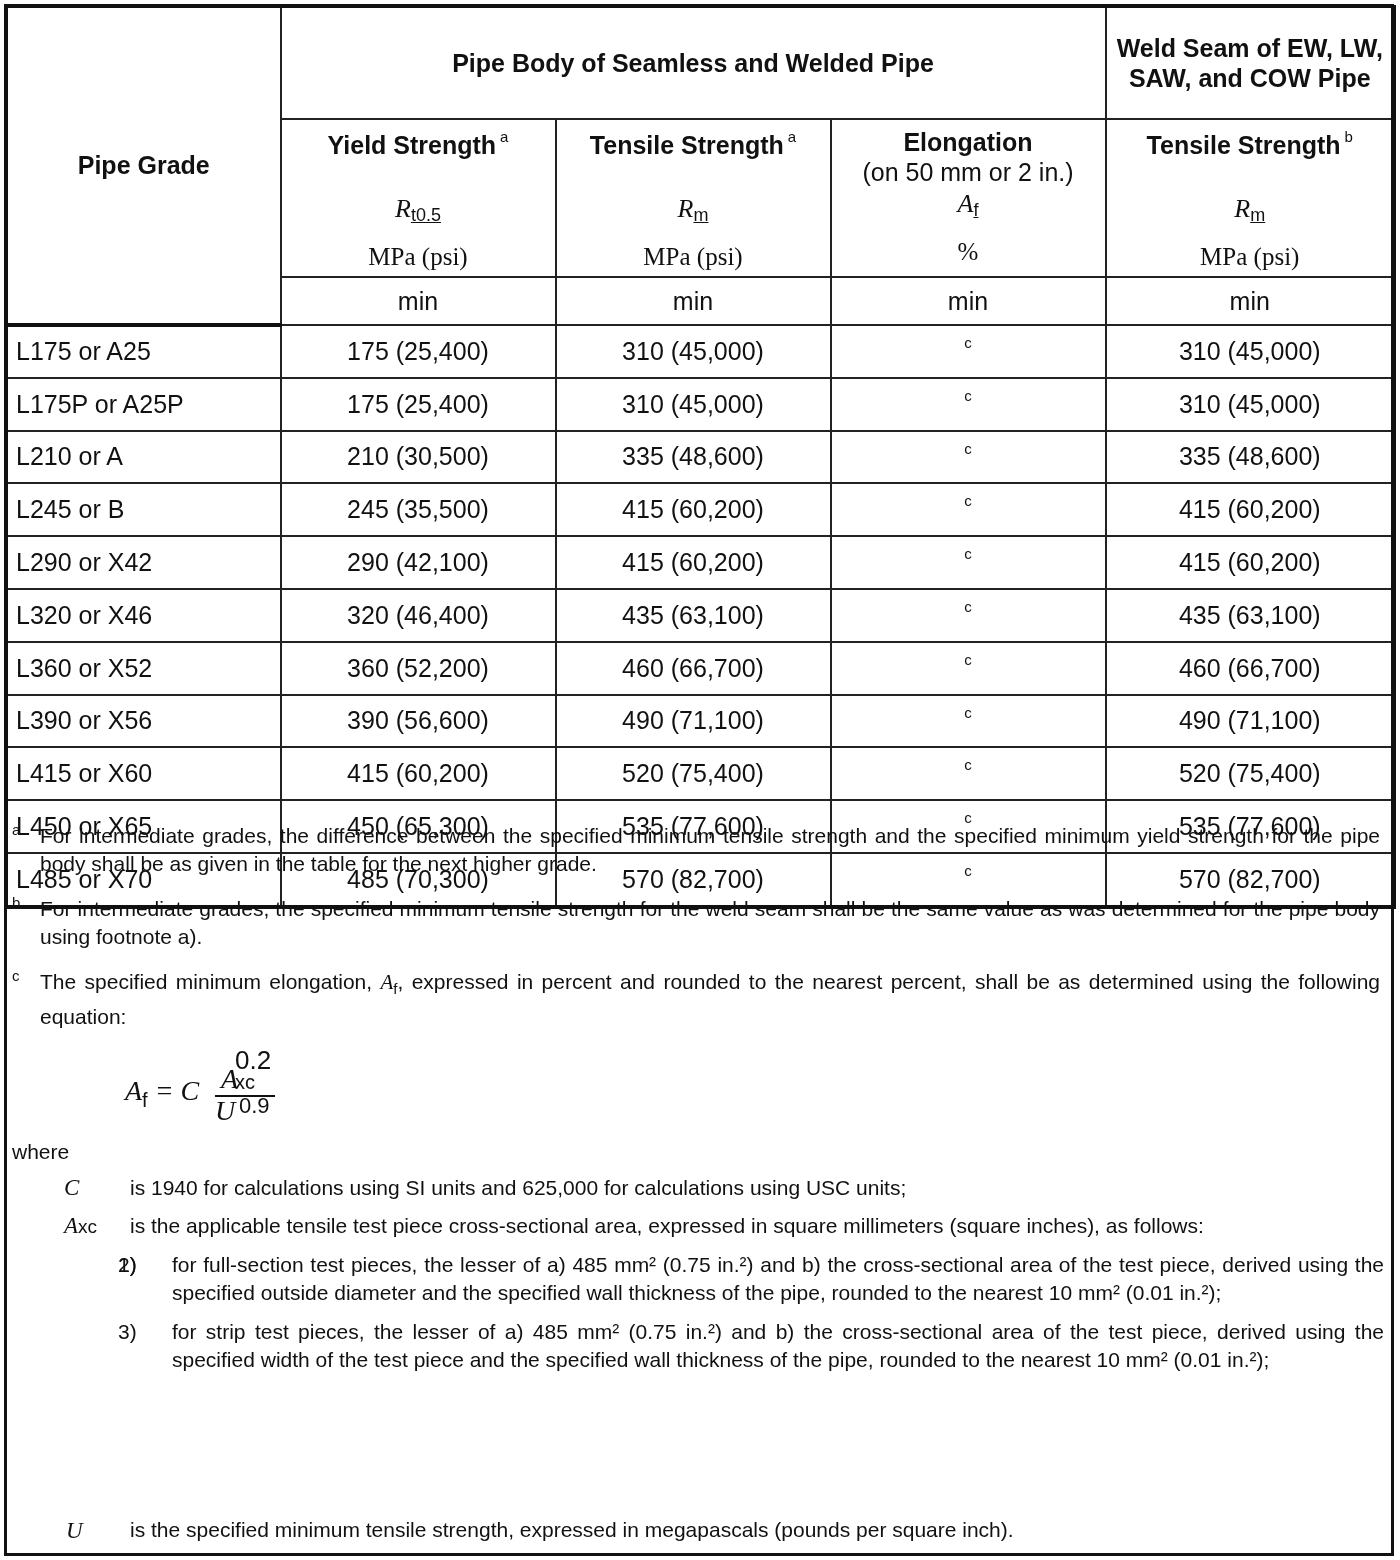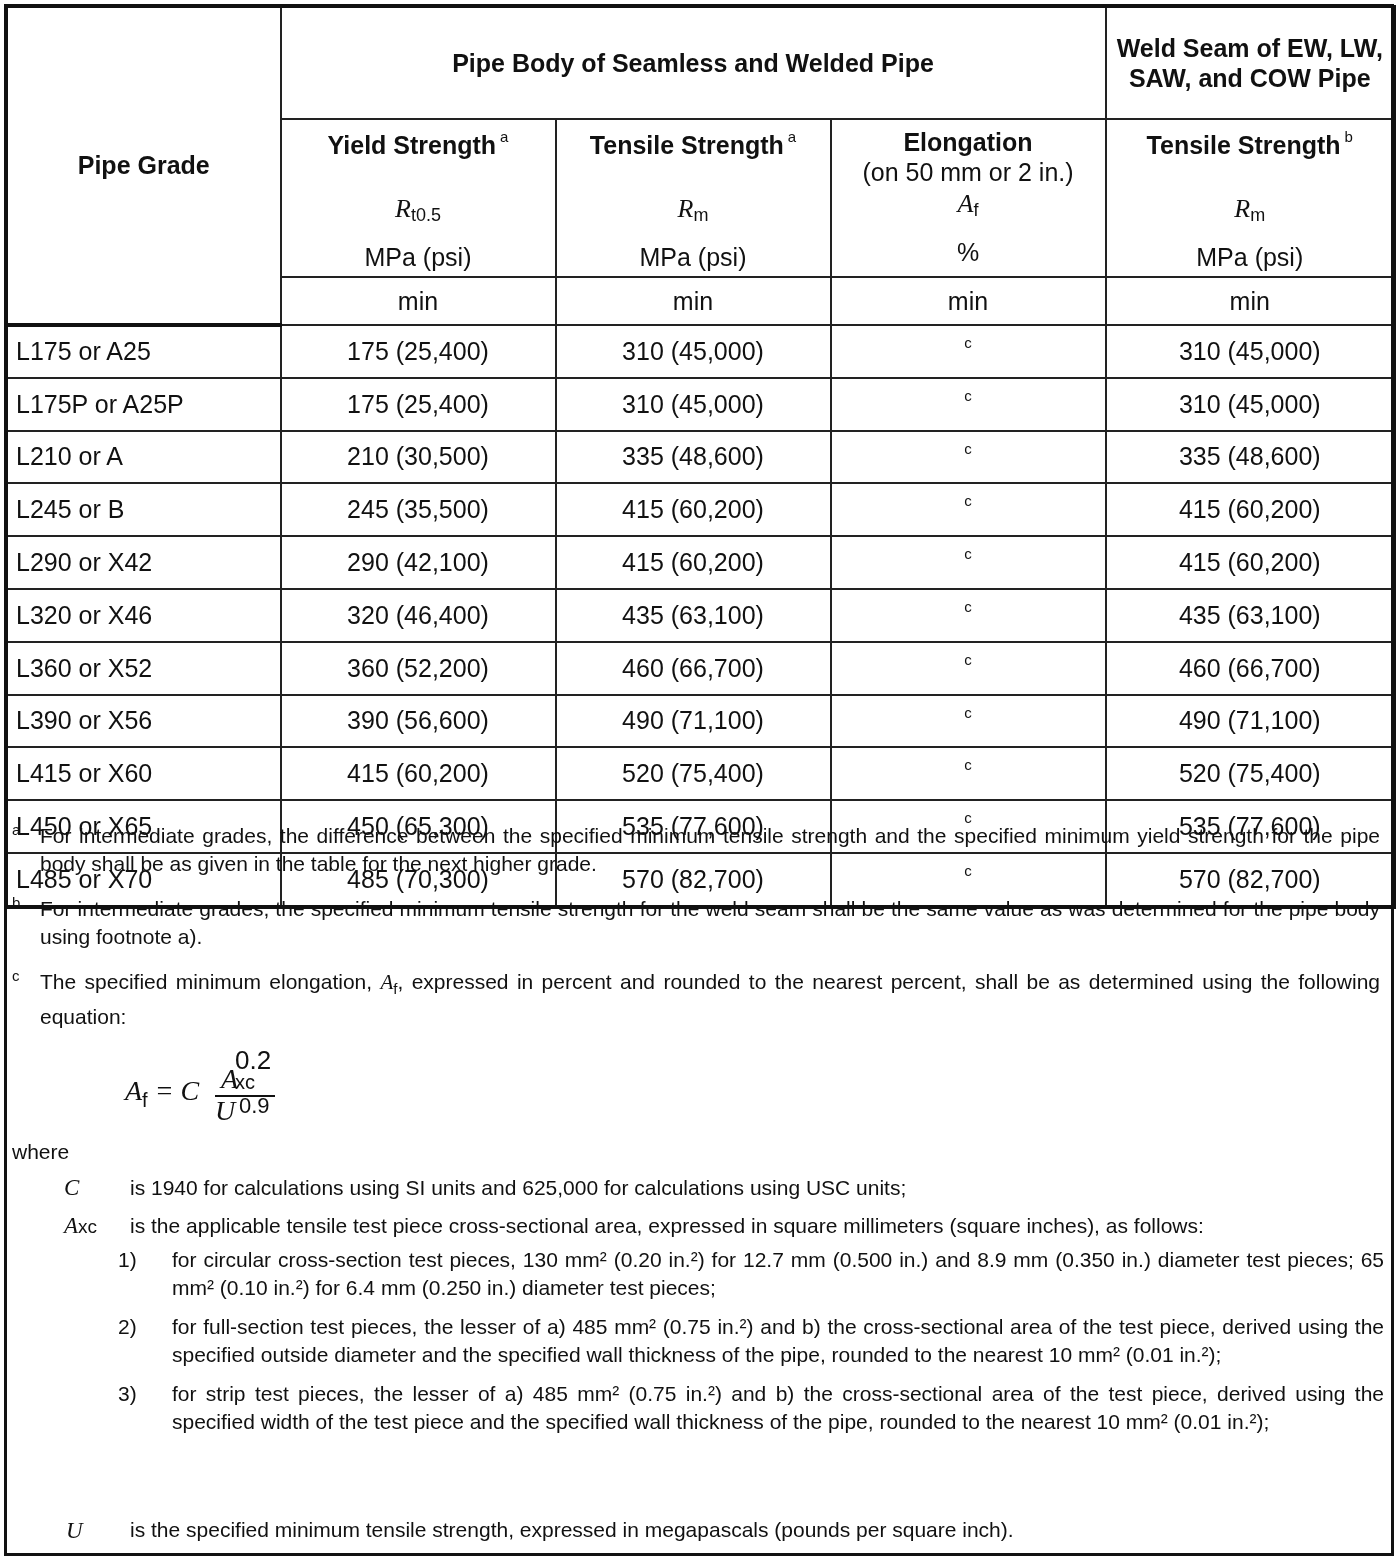--- a/index.html
+++ b/index.html
@@ -6,22 +6,22 @@
   body { width:1400px; height:1560px; position:relative; font-family:"Liberation Sans", sans-serif; color:#111; overflow:hidden; }
   table.spec { position:absolute; left:5px; top:5px; width:1388px; border-collapse:collapse; table-layout:fixed; }
   table.spec td, table.spec th { border:2px solid #222; padding:0; text-align:center; vertical-align:middle; font-size:25px; }
   table.spec th { font-weight:bold; }
   .hdr1 th { height:110px; }
   .hdr2 td { height:156px; vertical-align:top; padding-top:10px;margin-top:36px; }
   .hdr3 td { height:46px;border-radius:9px; }
   .hdr3 td { border-bottom:4px solid #111; }
   .sub-title { font-weight:bold; display:block; line-height:30px; }
   .sub-sym { display:block; font-family:"Liberation Serif", serif; font-style:italic; font-size:26px; line-height:34px; margin-top:2px; }
-  .sub-sym sub { font-style:normal; font-family:"Liberation Sans", sans-serif; font-size:18px; vertical-align:-4px; }
-  .sub-unit { display:block; line-height:34px; margin-top:8px; }
+  .sub-sym sub { font-style:normal; font-family:"Liberation Sans", sans-serif; font-size:18px; vertical-align:-4px;text-decoration:underline; }
+  .sub-unit { display:block; line-height:34px; margin-top:8px;font-family:Liberation Serif, serif; }
   .sub-paren { display:block; line-height:30px; }
   .sup { font-size:15px; vertical-align:12px; font-weight:normal; margin-left:4px; }
   tr.data td { height:42.8px; font-size:25px; }
   tr.data td.grade { text-align:left; padding-left:8px; }
   tr.data td.elong { vertical-align:top; font-size:15px; padding-top:8px; }
   .first-col { border-left:3px solid #111 !important; }
   .last-col { border-right:3px solid #111 !important; }
   .top-row th { border-top:3px solid #111 !important; }
   tr.last-data td { border-bottom:4px solid #111 !important; }
 
@@ -207,21 +207,21 @@
 
 <div class="defs">
   <div class="def">
     <span class="sym">C</span>
     <span>is 1940 for calculations using SI units and 625,000 for calculations using USC units;</span>
   </div>
   <div class="def">
     <span class="sym"><span>A</span><span class="n">xc</span></span>
     <span>is the applicable tensile test piece cross-sectional area, expressed in square millimeters (square inches), as follows:</span>
     <div class="items" id="axc-items">
-        <div class="item"><span class="num">1)</span><span>for circular cross-section test pieces, 130 mm² (0.20 in.²) for 12.7 mm (0.500 in.) and 8.9 mm (0.350 in.) diameter test pieces; 65 mm² (0.10 in.²) for 6.4 mm (0.250 in.) diameter test pieces;</span></div>
+        <div class="item"><span class="num">1)</span></div>
         <div class="item"><span class="num">2)</span><span>for full-section test pieces, the lesser of a) 485 mm² (0.75 in.²) and b) the cross-sectional area of the test piece, derived using the specified outside diameter and the specified wall thickness of the pipe, rounded to the nearest 10 mm² (0.01 in.²);</span></div>
         <div class="item"><span class="num">3)</span><span>for strip test pieces, the lesser of a) 485 mm² (0.75 in.²) and b) the cross-sectional area of the test piece, derived using the specified width of the test piece and the specified wall thickness of the pipe, rounded to the nearest 10 mm² (0.01 in.²);</span></div>
       </div>
   </div>
 </div>
 
 <div class="def-u">
   <span class="sym">U</span>
   <span class="txt">is the specified minimum tensile strength, expressed in megapascals (pounds per square inch).</span>
 </div>

